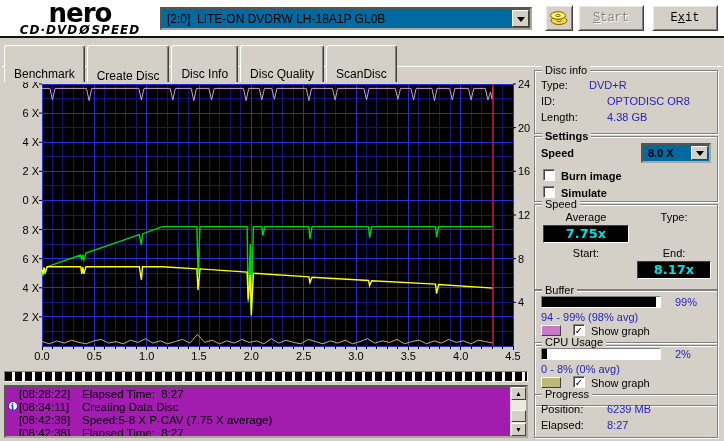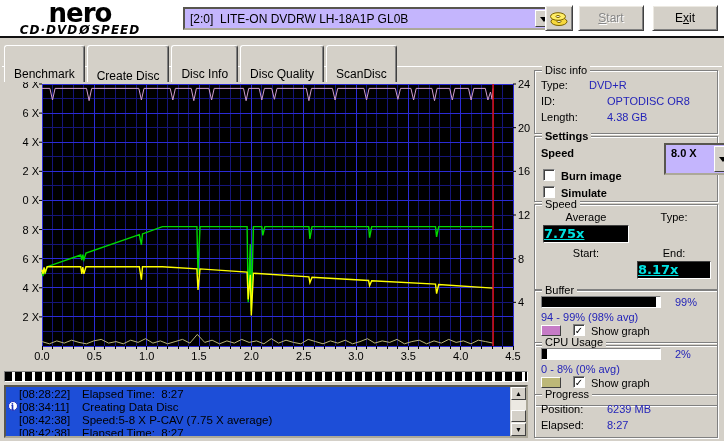--- a/index.html
+++ b/index.html
@@ -9,30 +9,30 @@
     font-family:"Liberation Sans",sans-serif; font-size:11px; color:#000;
     overflow:hidden; cursor:default;
   }
   
   .banner { position:absolute; left:0; top:0; width:724px; height:36px; background:#ffffff; }
   .rule   { position:absolute; left:0; top:36px; width:724px; height:2px; background:#111; }
   .logo   { position:absolute; left:4px; top:1px; width:152px; text-align:center; }
   .logo-nero { font-family:"DejaVu Sans",sans-serif; font-weight:bold; font-size:26px; line-height:24px; letter-spacing:-1px;text-align:center; }
   .logo-sub  { font-family:"DejaVu Sans",sans-serif; font-weight:bold; font-style:italic; font-size:12px; line-height:11px; letter-spacing:1px; }
   .disc { display:inline-block; margin:0 1px; }
-  .combo { position:absolute; background:#c4b5fd; border:2px inset #aca899;margin-left:23px; }
+  .combo { position:absolute; background:#0369a1; border:2px inset #aca899; }
   .combo-text { display:block; padding:3px 20px 0 5px; font-size:12px; white-space:pre; overflow:hidden; }
   .combo-btn { position:absolute; top:1px; right:1px; bottom:1px; width:17px; background:#d4d0c8;
                border:1px solid; border-color:#fff #404040 #404040 #fff;
                display:flex; align-items:center; justify-content:center; }
   .arr { width:0; height:0; border:4px solid transparent; border-top:5px solid #000; margin-top:5px; }
   .drive-combo { left:160px; top:7px; width:372px; height:23px; }
   .btn { position:absolute; background:#d4d0c8; border:1px solid; border-color:#fff #404040 #404040 #fff;
          box-shadow:inset 1px 1px 0 #ece9e2, inset -1px -1px 0 #808080;
-         font-family:Liberation Sans, sans-serif; font-size:12px; text-align:center; }
+         font-family:Liberation Mono, monospace; font-size:12px; text-align:center; }
   .btn.disabled { color:#868686; text-shadow:1px 1px 0 #fff; }
   #ejectBtn { left:545px; top:5px; width:28px; height:26px; padding-top:4px; }
   #startBtn { left:578px; top:5px; width:66px; height:26px; }
   #exitBtn  { left:652px; top:5px; width:66px; height:26px; }
   
   .tabbar { position:absolute; left:2px; top:40px; width:720px; height:27px; white-space:nowrap; }
   .tab { position:relative; display:inline-block; vertical-align:bottom; margin:5px 0 0 2px; height:21px;
          line-height:20px; padding:18px 9px; font-size:12px; background:#d4d0c8;
          border:1px solid #404040; border-bottom:none; border-top-color:#fff; border-left-color:#fff;
          border-radius:3px 3px 0 0; box-shadow:inset -1px 0 0 #808080; z-index:1; }
@@ -45,38 +45,38 @@
            box-shadow:1px 1px 0 #fff, inset 1px 1px 0 #fff; }
   .group .legend { position:absolute; top:-7px; left:7px; background:#d4d0c8; padding:0 3px; font-size:11px; line-height:12px; }
   .g-disc { top:70px;  height:64px; }
   .g-set  { top:136px; height:66px;font-weight:bold; }
   .g-speed{ top:204px; height:86px; }
   .g-buf  { top:290px; height:56px; }
   .g-cpu  { top:342px; height:64px; }
   .g-prog { top:394px; height:44px; }
   .lbl { position:absolute; font-size:11px; }
   .val { position:absolute; font-size:11px; color:#2424b8; white-space:pre; }
-  .small-combo { left:106px; top:6px; width:70px; height:32px; }
+  .small-combo { left:106px; top:6px; width:70px; height:20px; }
   .small-combo .combo-text { padding-top:2px; font-size:11px; }
   .cb { position:absolute; width:12px; height:12px; background:#fff; border:1px solid; border-color:#808080 #fff #fff #808080;
         box-shadow:inset 1px 1px 0 #404040; font:bold 10px/12px "DejaVu Sans",sans-serif; text-align:center; }
   .cblabel { position:absolute; font-size:11px; }
   .lcd { position:absolute; height:18px; background:#000; color:#00e2e2;
-         font-family:"DejaVu Sans",sans-serif; font-weight:bold; font-size:13px; line-height:16px; text-align:left;
-         border:1px solid; border-color:#404040 #fff #fff #404040;text-decoration:underline; }
+         font-family:"DejaVu Sans",sans-serif; font-weight:bold; font-size:13px; line-height:16px; text-align:center;
+         border:1px solid; border-color:#404040 #fff #fff #404040; }
   .lcd-lbl { position:absolute; font-size:11px; text-align:center; }
   .track { position:absolute; height:12px; background:#fff; border:1px solid; border-color:#808080 #fff #fff #808080; }
   .fill  { height:100%; background:#000; }
   .swatch{ position:absolute; width:20px; height:11px; border:1px solid; border-color:#fff #404040 #404040 #fff; }
   
   .pbar { position:absolute; left:4px; top:371px; width:524px; height:11px; background:#fff;
           border:1px solid; border-color:#808080 #fff #fff #808080; }
   .pbar-fill { height:100%; background:repeating-linear-gradient(90deg,#000 0 7px,#fff 7px 10px); }
   
-  .logbox { position:absolute; left:4px; top:385px; width:524px; height:53px; background:#1d4ed8;
+  .logbox { position:absolute; left:4px; top:385px; width:524px; height:53px; background:#a21caf;
             border:2px inset #aca899; overflow:hidden; }
   .loglines { position:absolute; left:0; top:1px; right:16px; }
   .logline { display:flex; height:13px; font-size:11.5px; line-height:13px; }
   .loginfo { width:13px; text-align:center; }
   .loginfo.has { color:#2233bb; font:bold 9px/11px "DejaVu Serif",serif; }
   .loginfo.has span { display:inline-block; width:10px; height:10px; border:1px solid #2233bb; border-radius:50%; background:#fff; }
   .logtime { width:63px; white-space:pre; }
   .logtext { white-space:pre; }
   .scrollbar { position:absolute; right:0; top:0; bottom:0; width:16px; background:#ece9e2; border-left:1px solid #d4d0c8; }
   .sb-btn { position:absolute; left:0; width:15px; height:13px; background:#d4d0c8;

